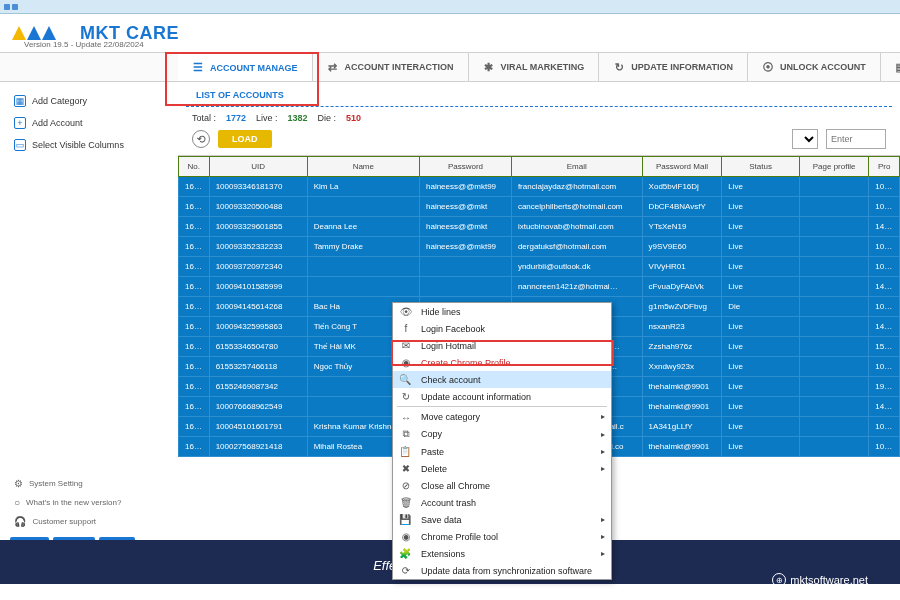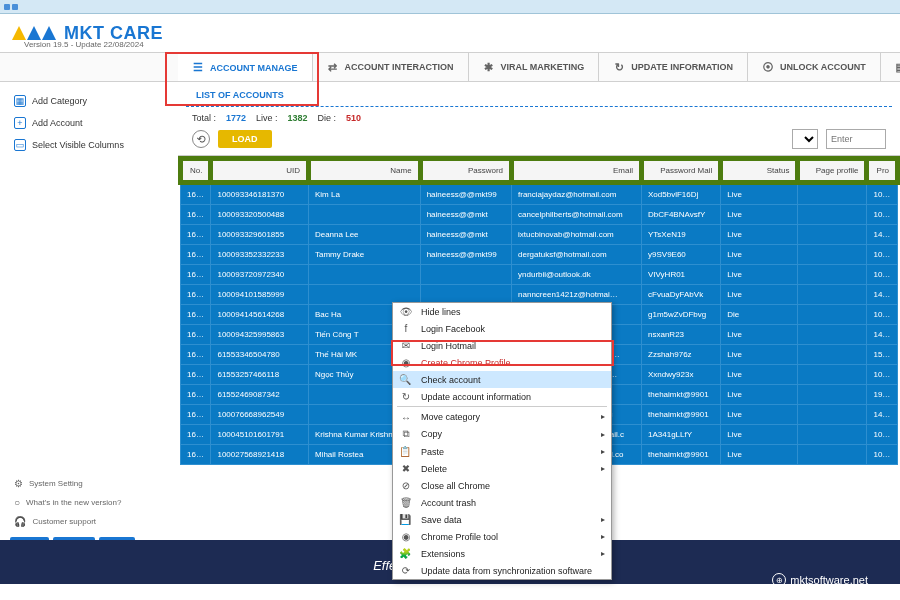--- a/index.html
+++ b/index.html
@@ -2,21 +2,21 @@
 <html><head>
 <meta charset="utf-8">
 <style>
 * { margin:0; padding:0; box-sizing:border-box; font-family:Arial,sans-serif; }
 body { width:900px; height:600px; overflow:hidden; background:#fff; position:relative; }
 
 .titlebar { height:14px; background:#d4e8f5; border-bottom:1px solid #a0c4d8; font-size:7px; padding-left:4px; line-height:14px; color:#333; display:flex; align-items:center; gap:2px; }
 .titlebar .dot { width:6px; height:6px; background:#4a90d9; border-radius:1px; }
 
 .header { height:38px; display:flex; align-items:center; padding:0 12px; background:#fff; }
-.logo-mark { display:flex; align-items:center; gap:4px; }
+.logo-mark { display:flex; align-items:center; gap:20px; }
 .logo-tri { display:flex; gap:1px; }
 .tri { width:0; height:0; border-left:7px solid transparent; border-right:7px solid transparent; border-bottom:14px solid #f5b800; }
 .tri.blue { border-bottom-color:#1976d2; }
 .logo-text { font-size:18px; font-weight:bold; color:#1976d2; margin-left:4px; letter-spacing:.5px; }
 .version { font-size:8px; color:#666; margin-left:12px; }
 
 .tabbar { height:30px; display:flex; align-items:stretch; border-top:1px solid #d0d0d0; border-bottom:1px solid #d0d0d0; padding-left:178px; background:#fafafa; }
 .tab { display:flex; align-items:center; gap:6px; padding:0 14px; font-size:9px; font-weight:bold; color:#555; border-right:1px solid #d0d0d0; cursor:pointer; white-space:nowrap; }
 .tab.active { background:#fff; color:#1976d2; border-top:2px solid #1976d2; margin-top:-1px; }
 .tab-ico { width:12px; height:12px; display:inline-flex; align-items:center; justify-content:center; font-size:11px; color:#666; }
@@ -45,21 +45,21 @@
 .filterbar { display:flex; align-items:center; gap:8px; padding:0 14px 6px; }
 .refresh { width:18px; height:18px; border-radius:50%; border:1px solid #888; display:flex; align-items:center; justify-content:center; font-size:11px; color:#555; cursor:pointer; }
 .dd { height:20px; min-width:128px; border:1px solid #aaa; font-size:9px; padding:0 4px; background:#fff; }
 .loadbtn { background:#e6b800; color:#fff; font-size:9px; font-weight:bold; padding:4px 14px; border:none; border-radius:2px; cursor:pointer; }
 .searchbox { height:20px; width:60px; border:1px solid #aaa; font-size:9px; padding:0 4px; }
 .search-dd { height:20px; width:26px; border:1px solid #aaa; background:#fff; }
 .flex-sp { flex:1; }
 
 .grid { flex:1; overflow:hidden; border-top:1px solid #ccc; position:relative; }
 table { border-collapse:collapse; width:100%; font-size:8px; table-layout:fixed; }
-th { background:#f5f5f5; color:#444; font-weight:normal; text-align:right; padding:5px 6px; border:5px solid #4d7c0f; white-space:nowrap; overflow:hidden; }
+th { background:#f5f5f5; color:#444; font-weight:normal; text-align:center; padding:5px 6px; border:1px solid #4d7c0f; white-space:nowrap; overflow:hidden; }
 td { background:#0a7ac4; color:#fff; padding:5px 6px; border:1px solid #2e8fd0; white-space:nowrap; overflow:hidden; text-overflow:ellipsis; }
 .col-no{width:30px}.col-uid{width:96px}.col-name{width:110px}.col-pw{width:90px}.col-em{width:128px}.col-pm{width:78px}.col-st{width:76px}.col-pp{width:68px}.col-pr{width:30px}
 
 .ctx { position:absolute; left:392px; top:302px; width:220px; background:#fff; border:1px solid #999; box-shadow:2px 2px 6px rgba(0,0,0,.3); z-index:40; font-size:9px; }
 .ctx-item { display:flex; align-items:center; gap:8px; padding:3px 8px 3px 6px; cursor:pointer; color:#222; position:relative; }
 .ctx-item:hover, .ctx-item.hl { background:#cde8ff; }
 .ctx-item.red { color:#c62828; }
 .ctx-ico { width:14px; font-size:10px; text-align:center; color:#555; }
 .ctx-arrow { position:absolute; right:6px; font-size:8px; color:#444; }
 .ctx-sep { height:1px; background:#ccc; margin:1px 4px; }

